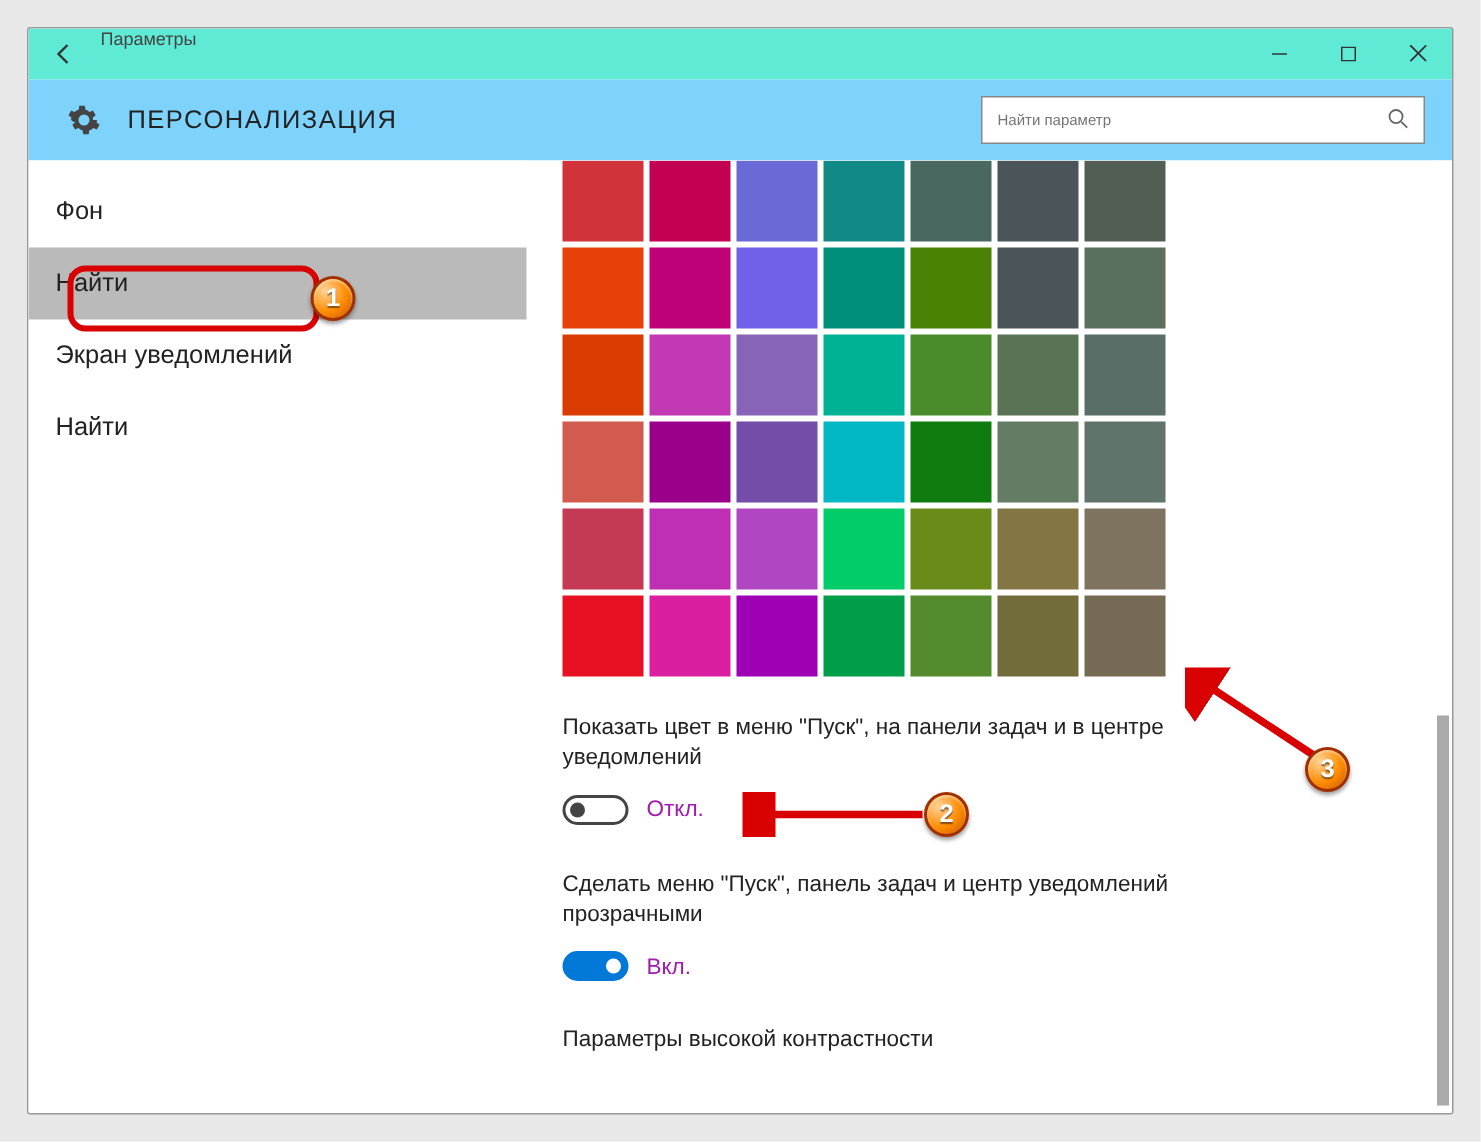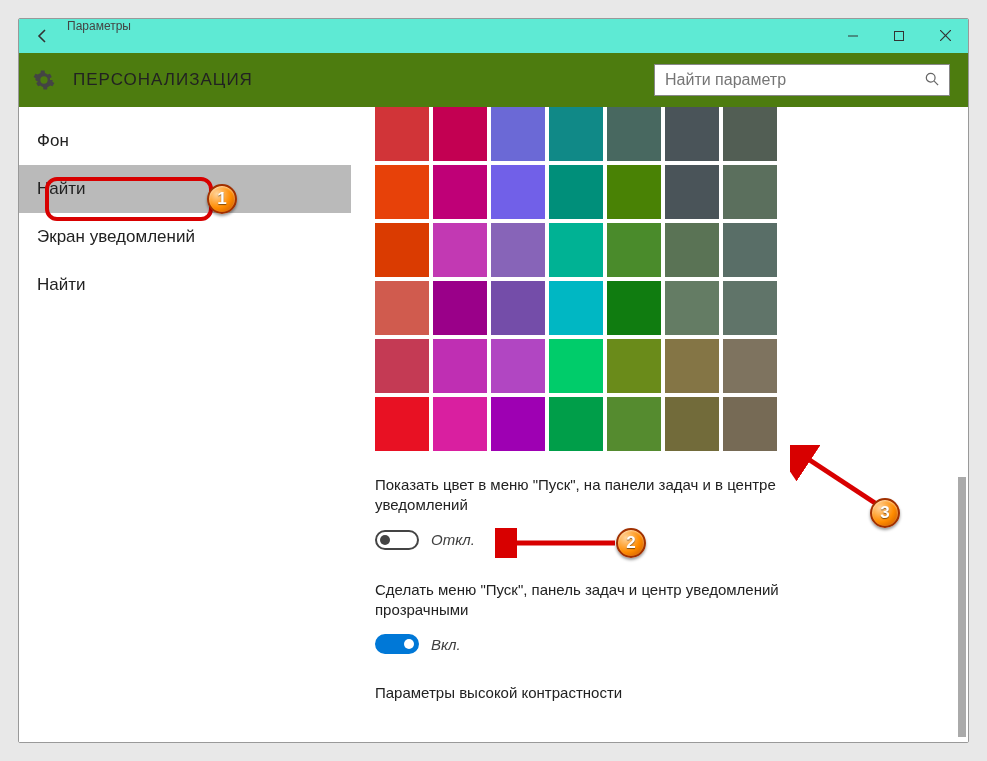--- a/index.html
+++ b/index.html
@@ -7,26 +7,26 @@
 .window { position: absolute; left: 18px; top: 18px; width: 951px; height: 725px; background: #fff; border: 1px solid #999; display: flex; flex-direction: column; border-radius: 2px; overflow: hidden; }
 
 
 .titlebar { height: 34px; display: flex; align-items: flex-start; background: #5eead4; border-bottom: 1px solid transparent; }
 .titlebar .back { width: 48px; height: 100%; display: flex; align-items: center; justify-content: center; font-size: 18px; color: #333; cursor: pointer; }
 .titlebar .title { font-size: 12px; color: #444; flex: 0 0 auto; }
 .titlebar .spacer { flex: 1; }
 .titlebar .ctrl { width: 46px; height: 100%; display: flex; align-items: center; justify-content: center; font-size: 13px; color: #333; cursor: pointer; }
 
 
-.header { height: 54px; display: flex; align-items: center; padding: 0 18px 0 12px; background: #4d7c0f; }
+.header { height: 54px; display: flex; align-items: center; padding: 0 18px 0 24px; background: #7dd3fc; }
 .header .gear { width: 26px; height: 26px; margin-right: 16px; display: flex; align-items: center; justify-content: center; }
 .header .gear svg { width: 22px; height: 22px; }
 .header h1 { font-size: 17px; font-weight: 400; letter-spacing: 1px; color: #222; flex: 1; }
 .searchbox { width: 296px; height: 32px; border: 1px solid #888; display: flex; align-items: center; padding: 0 10px; background: #fff; }
-.searchbox input { flex: 1; border: none; outline: none; font-size: 16px; background: transparent; color: #333; }
+.searchbox input { flex: 1; border: none; outline: none; font-size: 10px; background: transparent; color: #333; }
 .searchbox .sicon { color: #666; font-size: 14px; }
 
 
 .body { flex: 1; display: flex; background: #fff; position: relative; overflow: hidden; }
 .sidebar { width: 332px; background: #fff; padding-top: 10px; }
 .nav-item { height: 48px; display: flex; align-items: center; padding-left: 18px; font-size: 17px; color: #222; cursor: pointer; }
 .nav-item.selected { background: #bababa; }
 
 .content { flex: 1; padding: 0 24px 20px 24px; overflow: hidden; position: relative; }
 .scrollbar { position: absolute; right: 0; top: 0; bottom: 0; width: 14px; background: #fff; }
@@ -34,21 +34,21 @@
 
 .palette { display: grid; grid-template-columns: repeat(7, 54px); grid-auto-rows: 54px; gap: 4px; margin-bottom: 24px; }
 .swatch { width: 54px; height: 54px; cursor: pointer; }
 
 .opt-label { font-size: 15px; color: #222; margin-bottom: 14px; max-width: 420px; line-height: 1.35; }
 .toggle-row { display: flex; align-items: center; margin-bottom: 30px; }
 .toggle { width: 44px; height: 20px; border: 2px solid #444; border-radius: 12px; position: relative; cursor: pointer; background: #fff; margin-right: 12px; }
 .toggle .knob { position: absolute; width: 10px; height: 10px; background: #444; border-radius: 50%; top: 3px; left: 3px; }
 .toggle.on { background: #0078d7; border-color: #0078d7; }
 .toggle.on .knob { left: auto; right: 3px; background: #fff; }
-.toggle-text { font-size: 15px; color: #404040; font-style: italic; }
+.toggle-text { font-size: 15px; color: #a21caf; }
 
 .link-text { font-size: 15px; color: #222; cursor: pointer; }
 
 
 .anno-highlight { position: absolute; border: 4px solid #d80000; border-radius: 12px; pointer-events: none; }
 .anno-badge { position: absolute; width: 30px; height: 30px; border-radius: 50%; background: radial-gradient(circle at 30% 30%, #ffd39a, #ff8c00 55%, #c05000 100%); border: 2px solid #a03000; color: #fff; font-weight: bold; font-size: 17px; display: flex; align-items: center; justify-content: center; box-shadow: 0 2px 3px rgba(0,0,0,.4), inset 0 1px 2px rgba(255,255,255,.6); pointer-events: none; text-shadow: 0 1px 1px rgba(0,0,0,.5); }
 .anno-arrow { position: absolute; pointer-events: none; }
 </style>
 </head>
 <body>

